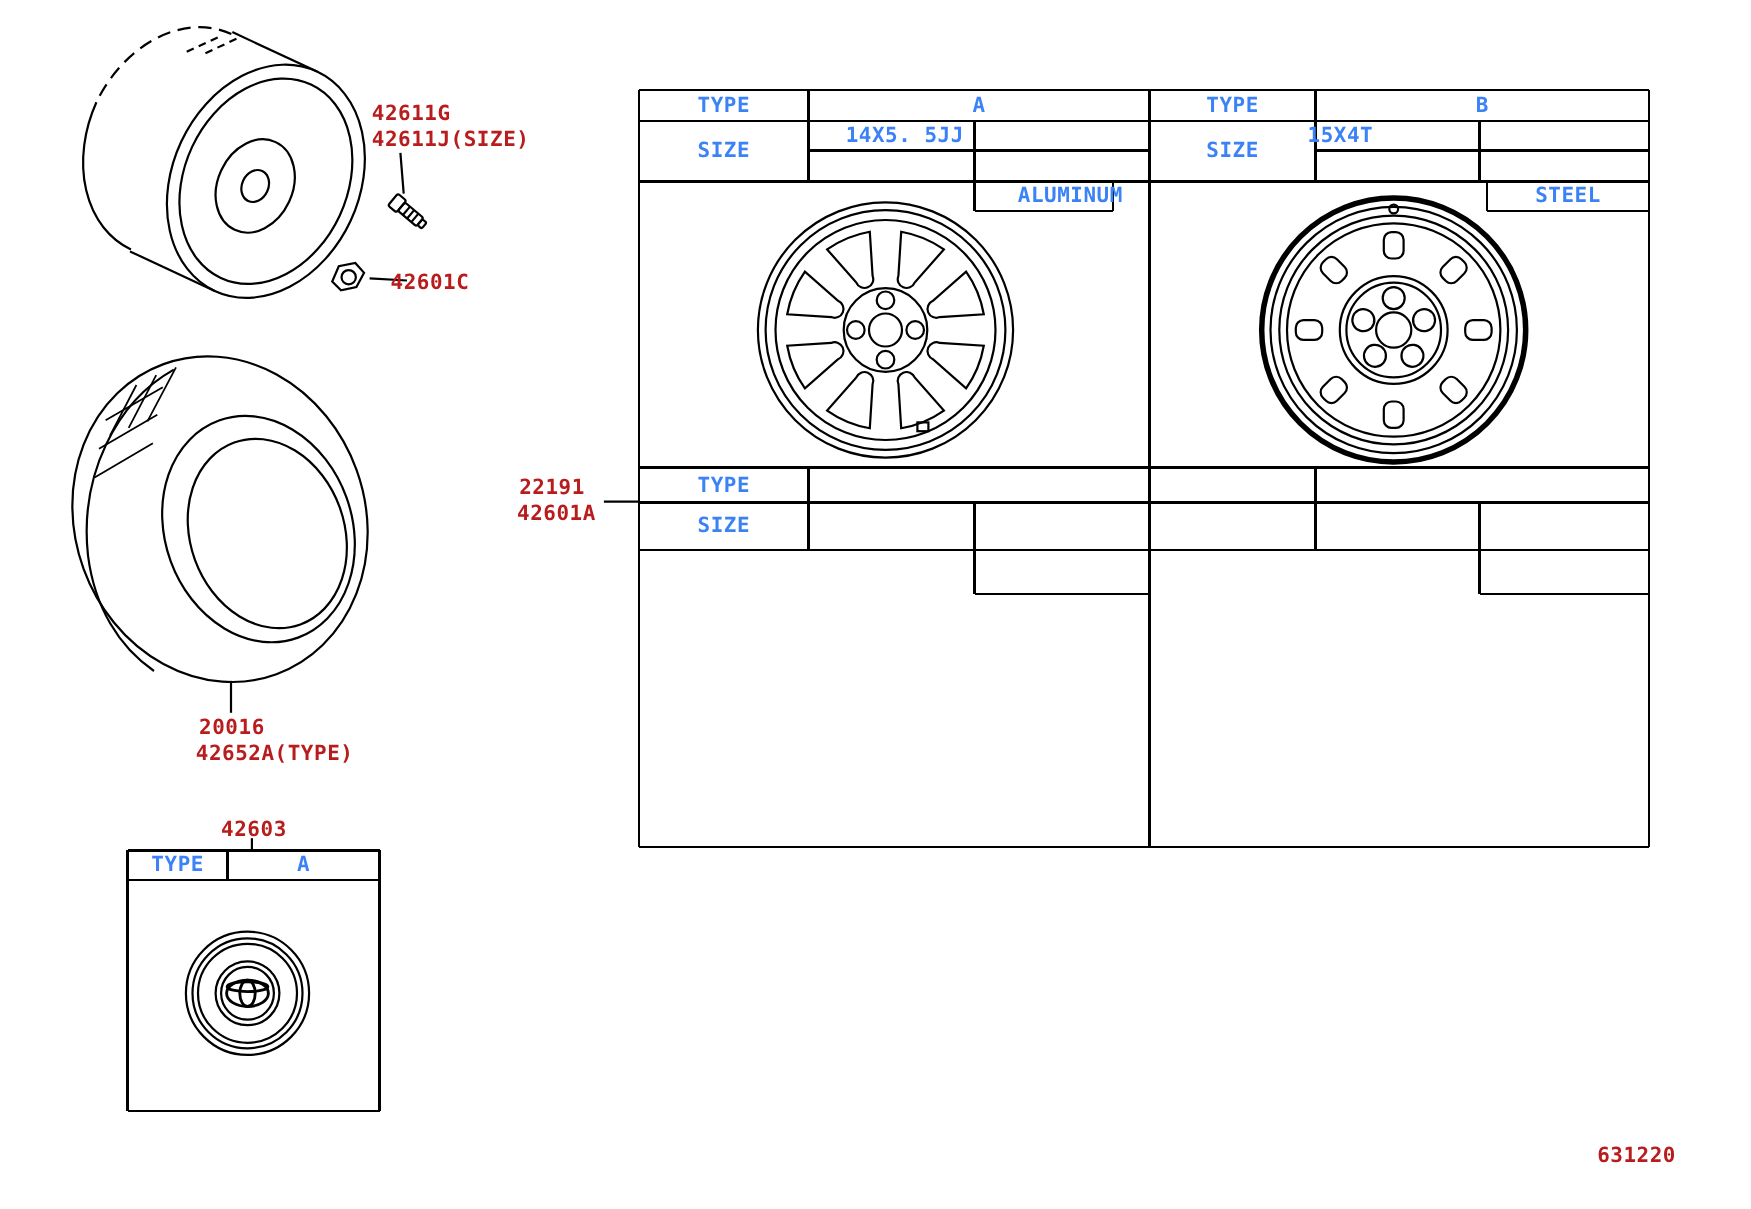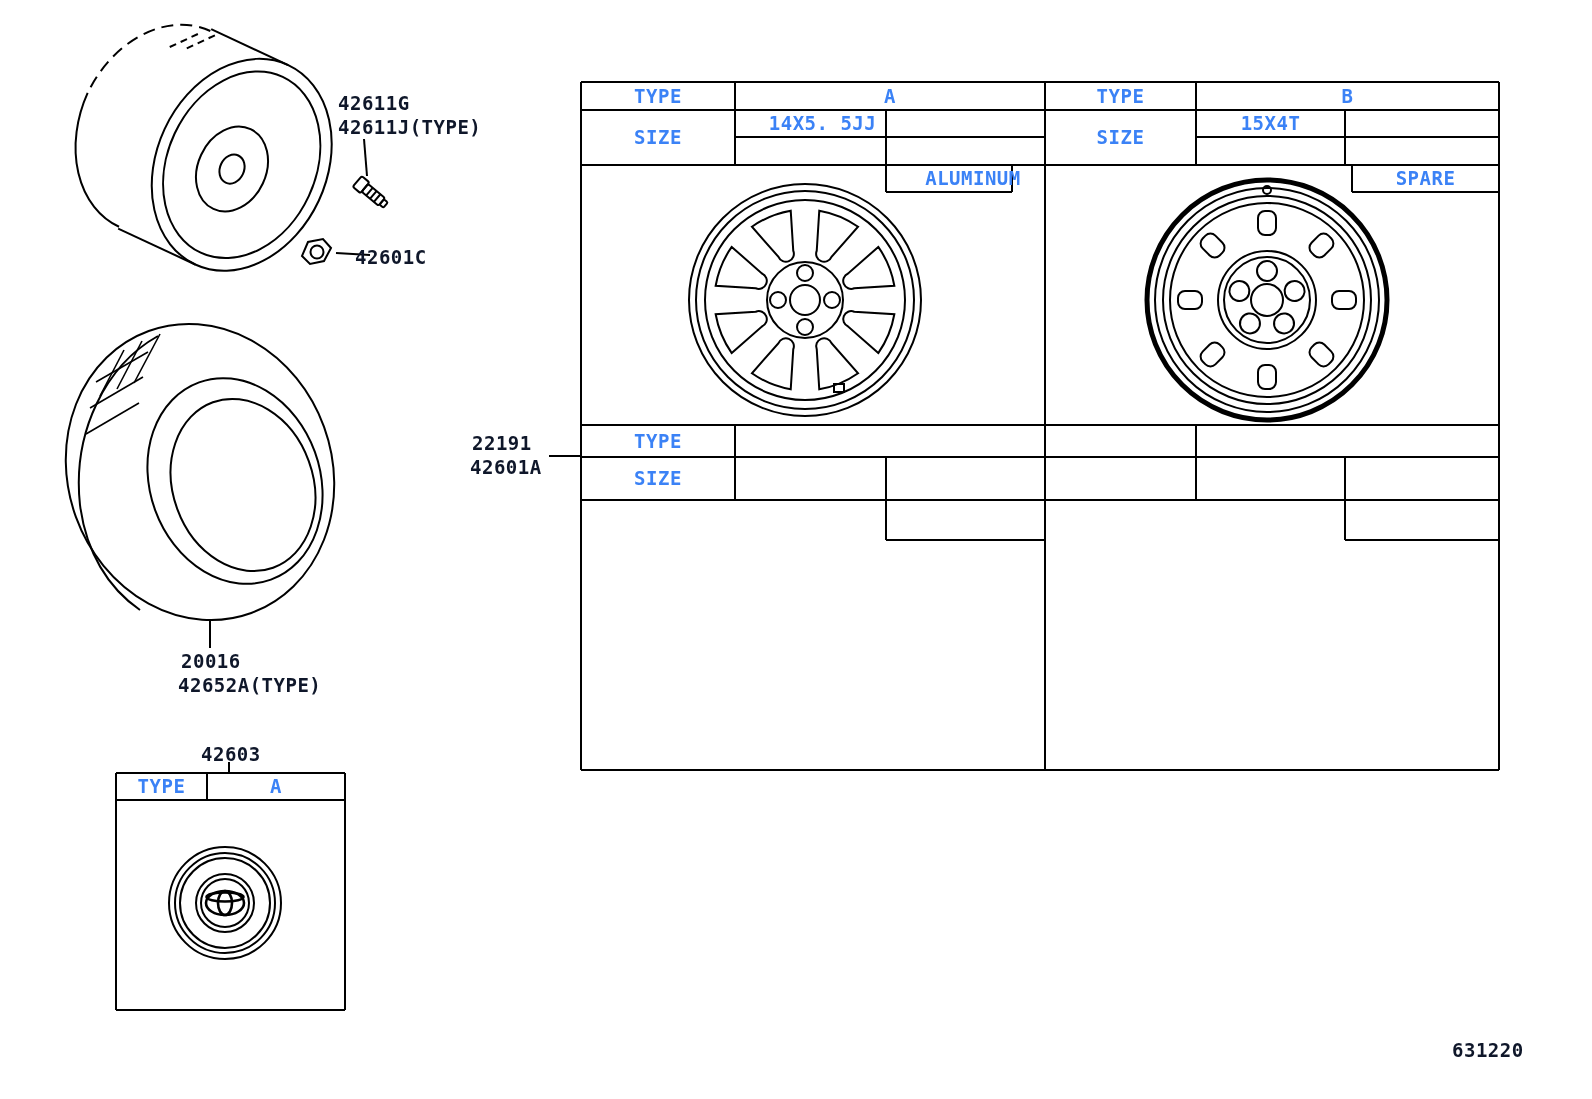--- a/index.html
+++ b/index.html
@@ -10,21 +10,21 @@
     overflow:hidden;
   }
   svg.art { position:absolute; left:0; top:0; }
   .cell {
     position:absolute; display:flex; align-items:center; justify-content:center;
     font-weight:700; font-size:19px; line-height:1; white-space:pre; color:#3b82f6;
     letter-spacing:0.5px;
   }
   .label {
     position:absolute; font-weight:700; font-size:19px; line-height:22px;
-    white-space:pre; color:#0f172a; letter-spacing:0.5px;
+    white-space:pre; color:#b91c1c; letter-spacing:0.5px;
   }
 </style>
 </head>
 <body>
 
 <div class="page">
 
   <svg class="art" width="1592" height="1099" viewBox="0 0 1592 1099">
     <defs>
       <path id="slotA" d="M 784 212 A 96 96 0 0 1 826 212 L 813 250 A 8 8 0 0 1 797 250 Z"></path>
@@ -187,31 +187,31 @@
 
   <div class="cell" style="left:581px;top:82px;width:154px;height:28px">TYPE</div>
   <div class="cell" style="left:735px;top:82px;width:310px;height:28px">A</div>
   <div class="cell" style="left:581px;top:110px;width:154px;height:55px">SIZE</div>
   <div class="cell" style="left:735px;top:110px;width:175px;height:27px">14X5. 5JJ</div>
   <div class="cell" style="left:910px;top:165px;width:126px;height:27px">ALUMINUM</div>
 
   <div class="cell" style="left:1045px;top:82px;width:151px;height:28px">TYPE</div>
   <div class="cell" style="left:1196px;top:82px;width:303px;height:28px">B</div>
   <div class="cell" style="left:1045px;top:110px;width:151px;height:55px">SIZE</div>
-  <div class="cell" style="left:1196px;top:110px;width:149px;height:27px">15X4T</div>
-  <div class="cell" style="left:1352px;top:165px;width:147px;height:27px">SPARE</div>
+  <div class="cell" style="left:1144px;top:110px;width:149px;height:27px">15X4T</div>
+  <div class="cell" style="left:1352px;top:165px;width:147px;height:27px">STEEL</div>
 
   <div class="cell" style="left:581px;top:425px;width:154px;height:32px">TYPE</div>
   <div class="cell" style="left:581px;top:457px;width:154px;height:43px">SIZE</div>
 
   <div class="cell" style="left:116px;top:773px;width:91px;height:27px">TYPE</div>
   <div class="cell" style="left:207px;top:773px;width:138px;height:27px">A</div>
 
   <div class="label" style="left:338px;top:92px">42611G</div>
-  <div class="label" style="left:338px;top:116px">42611J(TYPE)</div>
+  <div class="label" style="left:338px;top:116px">42611J(SIZE)</div>
   <div class="label" style="left:355px;top:246px">42601C</div>
   <div class="label" style="left:181px;top:650px">20016</div>
   <div class="label" style="left:178px;top:674px">42652A(TYPE)</div>
   <div class="label" style="left:201px;top:743px">42603</div>
   <div class="label" style="left:472px;top:432px">22191</div>
   <div class="label" style="left:470px;top:456px">42601A</div>
 
   <div class="label" style="left:1452px;top:1039px">631220</div>
 
 </div>

